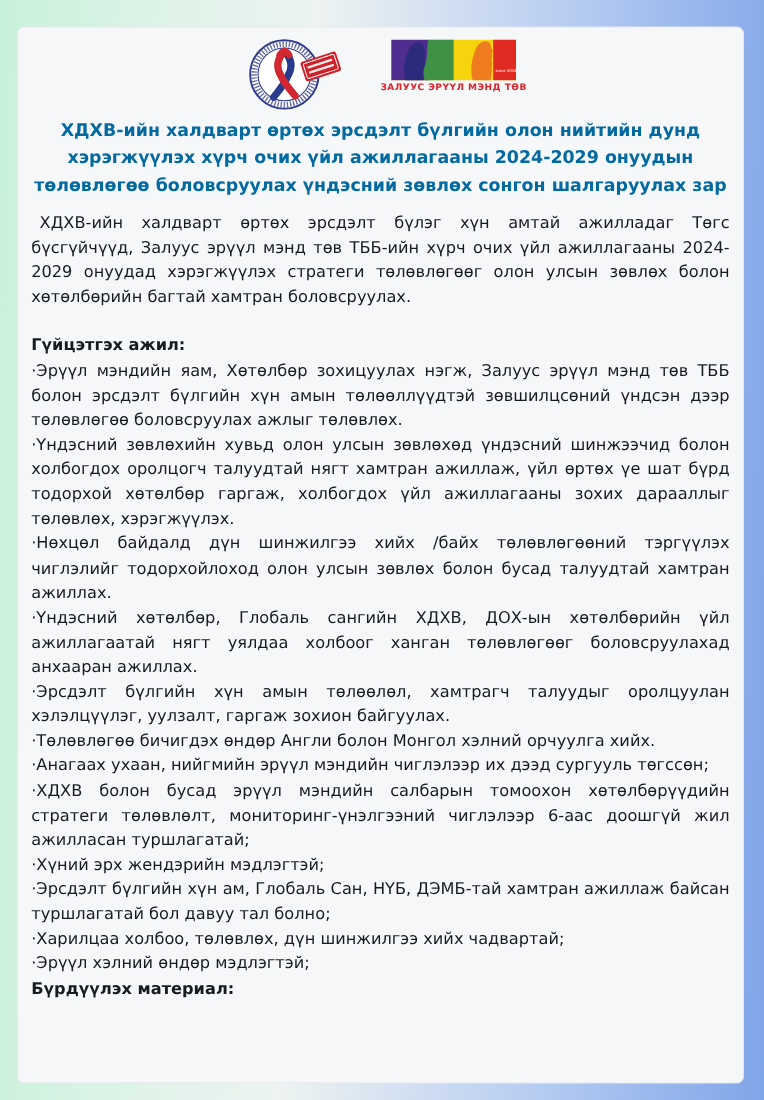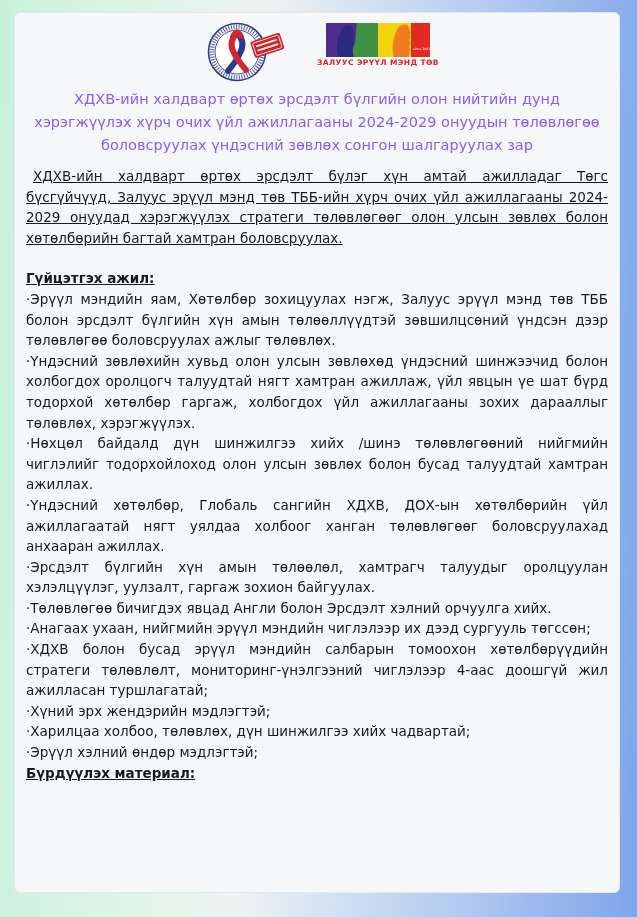--- a/index.html
+++ b/index.html
@@ -2,41 +2,41 @@
 <html><head>
 <meta charset="utf-8">
 <style>
   html,body{margin:0;padding:0;}
   body{
     width:637px;height:917px;position:relative;overflow:hidden;
     background:linear-gradient(92deg,#c8f1d9 0%,#def3e8 20%,#edf3f1 40%,#b6cbf1 72%,#7fa5e9 100%);
     font-family:"DejaVu Sans","Liberation Sans",sans-serif;
   }
   .card{
-    position:absolute;left:14px;top:12px;width:606px;height:881px;
+    position:absolute;left:14px;top:22px;width:606px;height:881px;
     background:#f6f7f9;border:1px solid #e5e8ec;border-radius:6px;
     padding:5px 11px;box-sizing:border-box;overflow:hidden;
   }
   .logos{display:flex;justify-content:center;align-items:flex-start;gap:36px;height:64px;margin-top:2px;}
   .logo-left{width:86px;height:62px;}
   .logo-right{width:104px;display:flex;flex-direction:column;align-items:center;margin-top:3px;}
   .logo-caption{
     font-size:7.5px;font-weight:bold;color:#d8242a;letter-spacing:.4px;
     margin-top:1px;white-space:nowrap;
   }
   .title{
-    font-size:14.5px;line-height:23px;font-weight:normal;text-align:center;
-    color:#8b5cf6;max-width:584px;margin:4px auto 9px;
+    font-size:14.5px;line-height:23px;font-weight:bold;text-align:center;
+    color:#0369a1;max-width:584px;margin:4px auto 9px;
   }
   p{margin:0;}
   .intro,.li,.h{
     font-size:13.5px;line-height:20.6px;text-align:justify;color:#171a1f;
   }
-  .intro{text-indent:7px;text-decoration:underline;}
-  .h{font-weight:bold;text-align:left;text-decoration:underline;}
+  .intro{text-indent:7px;}
+  .h{font-weight:bold;text-align:left;}
   .gap-before{margin-top:20px;}
 </style>
 </head>
 <body>
 
 <div class="card">
 
   <div class="logos">
 
     <div class="logo-left">
@@ -72,27 +72,28 @@
     </div>
 
   </div>
 
   <h1 class="title">ХДХВ-ийн халдварт өртөх эрсдэлт бүлгийн олон нийтийн дунд хэрэгжүүлэх хүрч очих үйл ажиллагааны 2024-2029 онуудын төлөвлөгөө боловсруулах үндэсний зөвлөх сонгон шалгаруулах зар</h1>
 
   <p class="intro">ХДХВ-ийн халдварт өртөх эрсдэлт бүлэг хүн амтай ажилладаг Төгс бүсгүйчүүд, Залуус эрүүл мэнд төв ТББ-ийн хүрч очих үйл ажиллагааны 2024-2029 онуудад хэрэгжүүлэх стратеги төлөвлөгөөг олон улсын зөвлөх болон хөтөлбөрийн багтай хамтран боловсруулах.</p>
 
   <p class="h gap-before">Гүйцэтгэх ажил:</p>
   <p class="li">·Эрүүл мэндийн яам, Хөтөлбөр зохицуулах нэгж, Залуус эрүүл мэнд төв ТББ болон эрсдэлт бүлгийн хүн амын төлөөллүүдтэй зөвшилцсөний үндсэн дээр төлөвлөгөө боловсруулах ажлыг төлөвлөх.</p>
-  <p class="li">·Үндэсний зөвлөхийн хувьд олон улсын зөвлөхөд үндэсний шинжээчид болон холбогдох оролцогч талуудтай нягт хамтран ажиллаж, үйл явцын үе шат бүрд тодорхой хөтөлбөр гаргаж, холбогдох үйл ажиллагааны зохих дарааллыг төлөвлөх, хэрэгжүүлэх.</p>
-  <p class="li">·Нөхцөл байдалд дүн шинжилгээ хийх /шинэ төлөвлөгөөний нийгмийн чиглэлийг тодорхойлоход олон улсын зөвлөх болон бусад талуудтай хамтран ажиллах.</p>
+  <p class="li">·Үндэсний зөвлөхийн хувьд олон улсын зөвлөхөд үндэсний шинжээчид болон холбогдох оролцогч талуудтай нягт хамтран ажиллаж, үйл өртөх үе шат бүрд тодорхой хөтөлбөр гаргаж, холбогдох үйл ажиллагааны зохих дарааллыг төлөвлөх, хэрэгжүүлэх.</p>
+  <p class="li">·Нөхцөл байдалд дүн шинжилгээ хийх /байх төлөвлөгөөний тэргүүлэх чиглэлийг тодорхойлоход олон улсын зөвлөх болон бусад талуудтай хамтран ажиллах.</p>
   <p class="li">·Үндэсний хөтөлбөр, Глобаль сангийн ХДХВ, ДОХ-ын хөтөлбөрийн үйл ажиллагаатай нягт уялдаа холбоог ханган төлөвлөгөөг боловсруулахад анхааран ажиллах.</p>
   <p class="li">·Эрсдэлт бүлгийн хүн амын төлөөлөл, хамтрагч талуудыг оролцуулан хэлэлцүүлэг, уулзалт, гаргаж зохион байгуулах.</p>
-  <p class="li">·Төлөвлөгөө бичигдэх явцад Англи болон Эрсдэлт хэлний орчуулга хийх.</p>
+  <p class="li">·Төлөвлөгөө бичигдэх өндөр Англи болон Монгол хэлний орчуулга хийх.</p>
 
   <p class="li">·Анагаах ухаан, нийгмийн эрүүл мэндийн чиглэлээр их дээд сургууль төгссөн;</p>
-  <p class="li">·ХДХВ болон бусад эрүүл мэндийн салбарын томоохон хөтөлбөрүүдийн стратеги төлөвлөлт, мониторинг-үнэлгээний чиглэлээр 4-аас доошгүй жил ажилласан туршлагатай;</p>
+  <p class="li">·ХДХВ болон бусад эрүүл мэндийн салбарын томоохон хөтөлбөрүүдийн стратеги төлөвлөлт, мониторинг-үнэлгээний чиглэлээр 6-аас доошгүй жил ажилласан туршлагатай;</p>
   <p class="li">·Хүний эрх жендэрийн мэдлэгтэй;</p>
+  <p class="li">·Эрсдэлт бүлгийн хүн ам, Глобаль Сан, НҮБ, ДЭМБ-тай хамтран ажиллаж байсан туршлагатай бол давуу тал болно;</p>
   <p class="li">·Харилцаа холбоо, төлөвлөх, дүн шинжилгээ хийх чадвартай;</p>
   <p class="li">·Эрүүл хэлний өндөр мэдлэгтэй;</p>
 
   <p class="h">Бүрдүүлэх материал:</p>
 
 </div>
 
 </body></html>

